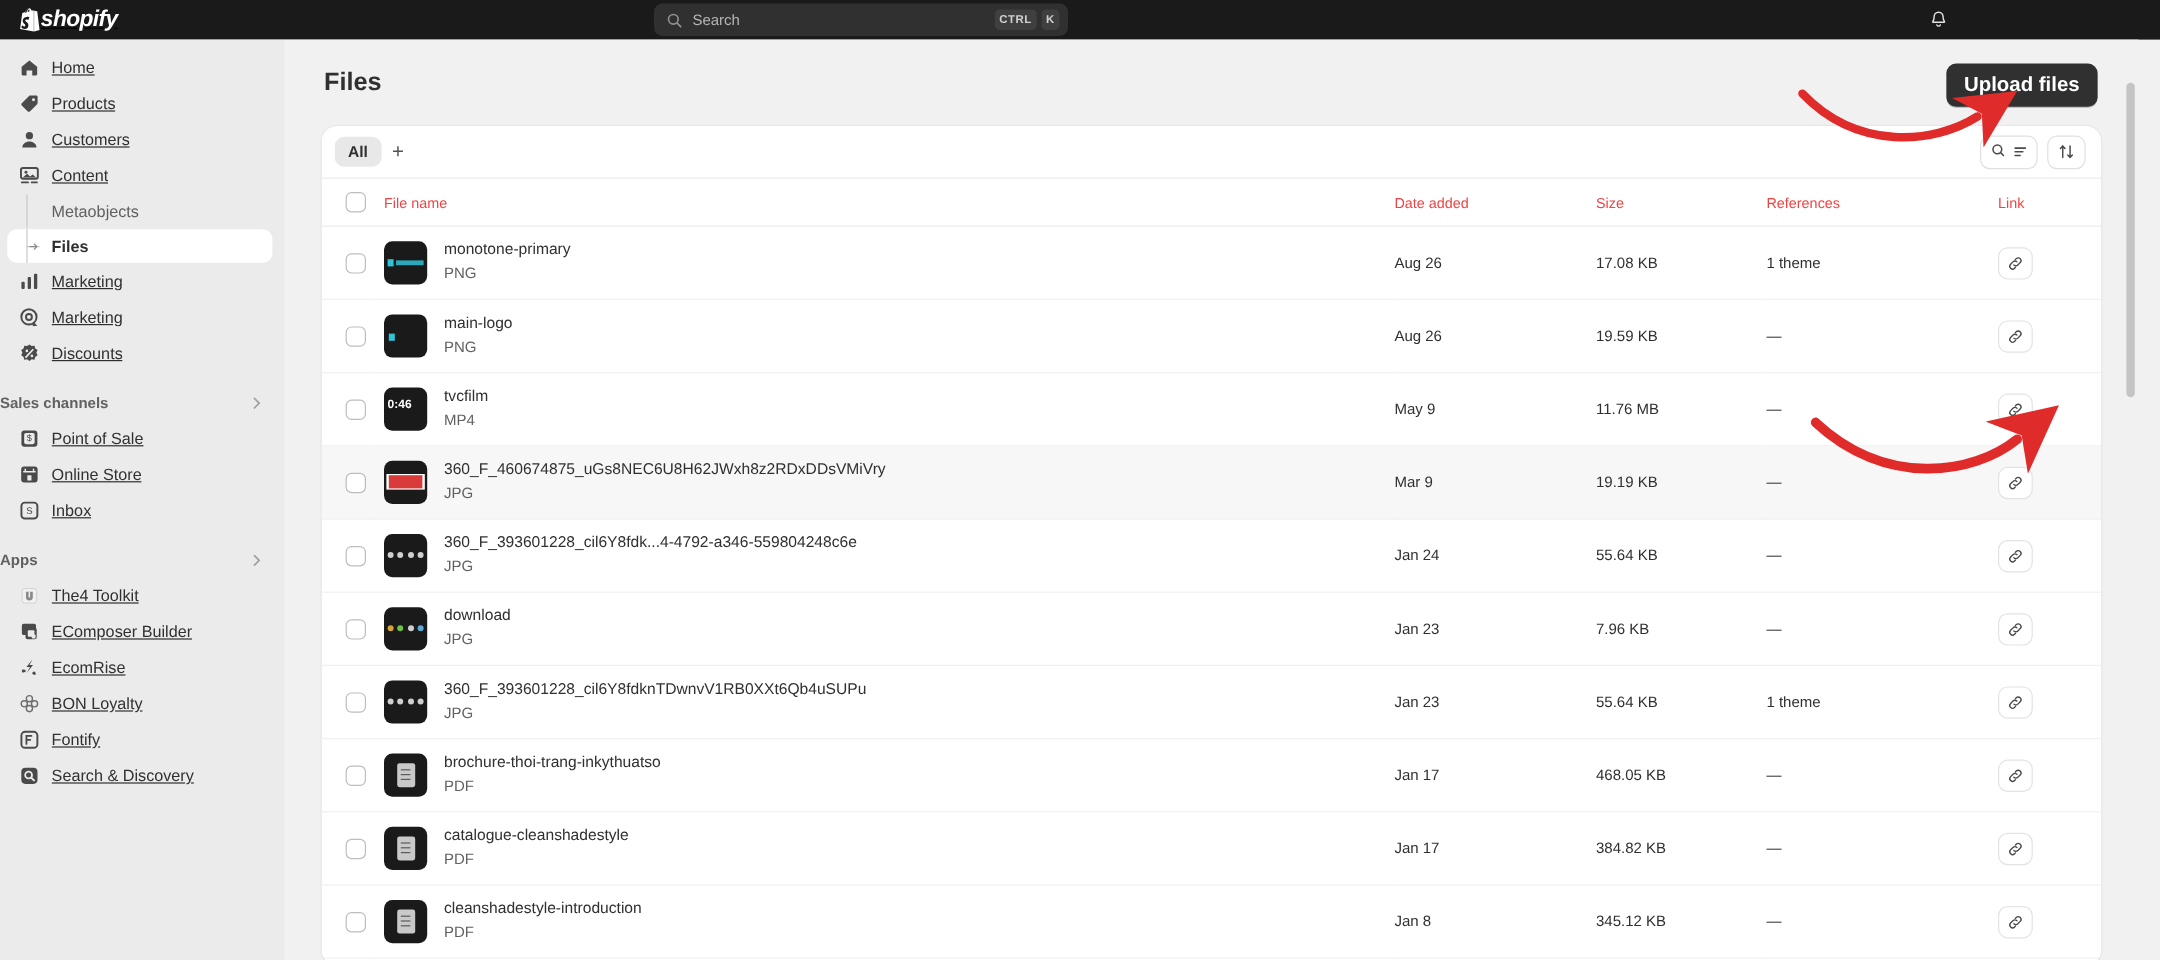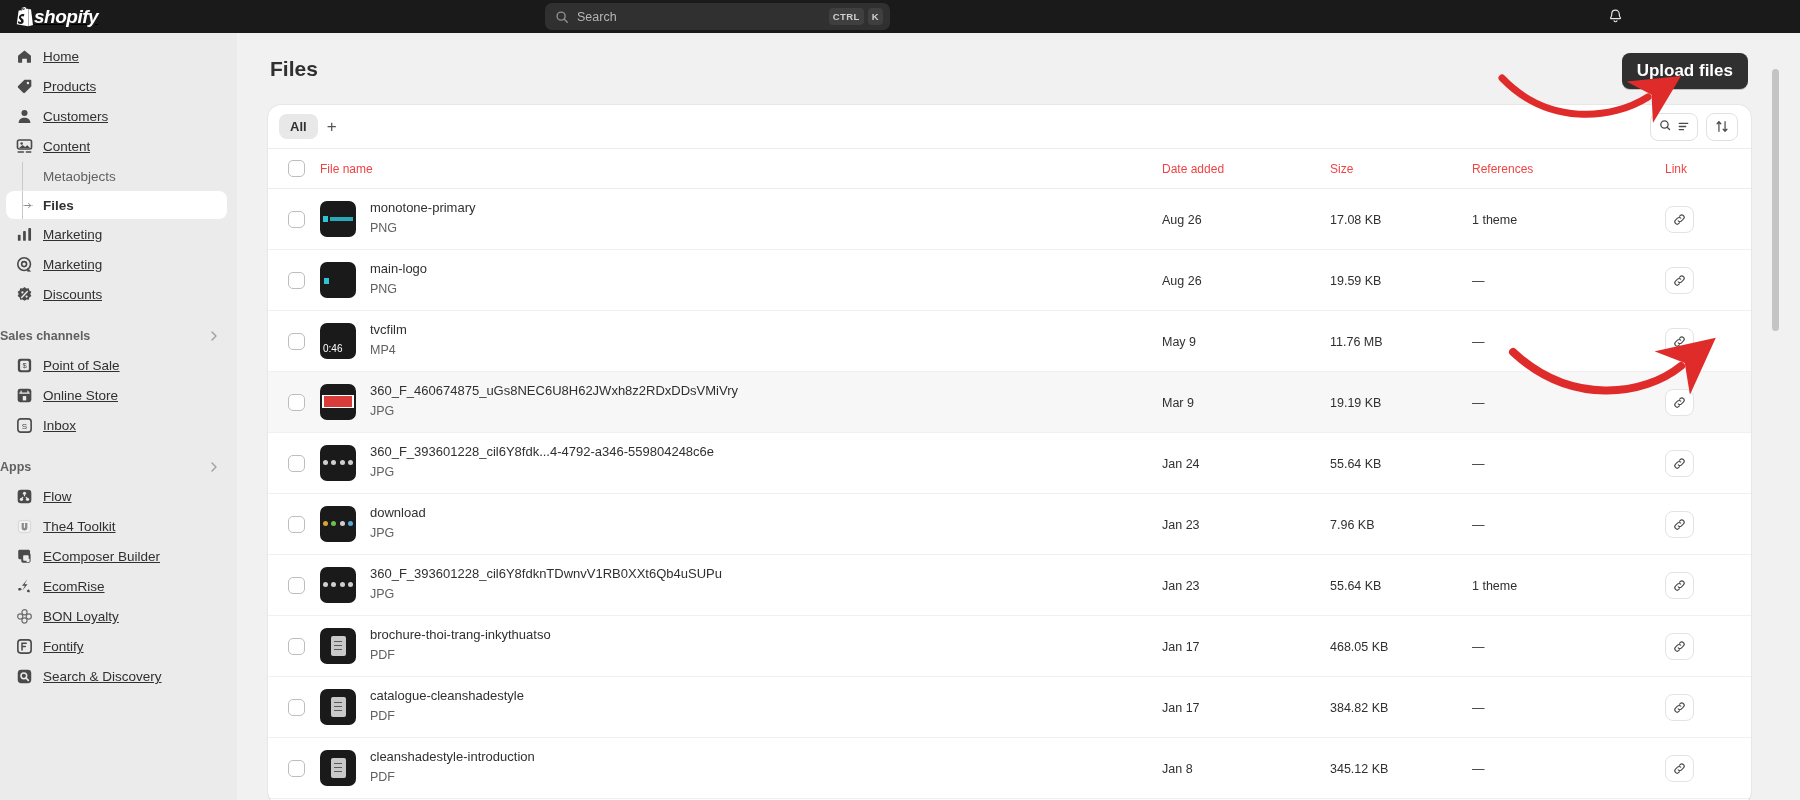--- a/index.html
+++ b/index.html
@@ -173,22 +173,22 @@
     width: 17px; height: 17px; border: 1px solid #bdbdbd;
     border-radius: 5px; background: #fff; display: block;
   }
   .namecell { display: flex; align-items: center; gap: 14px; }
   .thumb {
     width: 36px; height: 36px; border-radius: 7px;
     flex: 0 0 36px; position: relative; overflow: hidden;
     background: #1a1a1a;
   }
   .thumb .badge {
-    position: absolute; top: 20px; left: 3px;
-    color: #fff; font-size: 10px; font-weight: normal;
+    position: absolute; top: 9px; left: 3px;
+    color: #fff; font-size: 10px; font-weight: bold;
   }
   .thumb .ecomp {
     position:absolute; left:3px; top:15px; width: 30px; height: 7px;
     display:flex; align-items:center; gap:2px;
   }
   .thumb .ecomp i { display:block; width:5px; height:6px; background:#2ec4d6; }
   .thumb .ecomp u { display:block; height:4px; flex:1; background:#2ec4d6; opacity:.85;}
   .thumb .dots { position:absolute; left:0; top:14px; width:100%; height:8px;
                  display:flex; align-items:center; justify-content:space-evenly;}
   .thumb .dots b { display:block; width:5px;height:5px;border-radius:50%;background:#cfcfcf;}
@@ -365,30 +365,20 @@
     <span class="nav-label">Inbox</span>
   </div>
 
   <div class="sec-head">
     <span class="sec-label">Apps</span>
     <svg class="chev" viewBox="0 0 14 14">
       <path d="M5 3l4 4-4 4" fill="none" stroke="#6e6e6e" stroke-width="1.4" stroke-linecap="round" stroke-linejoin="round"></path>
     </svg>
   </div>
 
-  <div class="nav-item">
-    <svg class="nav-ico" viewBox="0 0 20 20">
-      <rect x="2.8" y="2.8" width="14.4" height="14.4" rx="3.4" fill="#4a4a4a"></rect>
-      <circle cx="10" cy="6.6" r="1.7" fill="#ebebeb"></circle>
-      <circle cx="6.8" cy="13" r="1.7" fill="#ebebeb"></circle>
-      <circle cx="13.2" cy="13" r="1.7" fill="#ebebeb"></circle>
-      <path d="M10 8.3v1.5M8.6 10.6 7.4 11.6M11.4 10.6l1.2 1" stroke="#ebebeb" stroke-width="1.2" fill="none"></path>
-    </svg>
-    <span class="nav-label">Flow</span>
-  </div>
 
   <div class="nav-item">
     <svg class="nav-ico" viewBox="0 0 20 20">
       <rect x="3.6" y="3.6" width="12.8" height="12.8" rx="2.4" fill="#f1f1f1" stroke="#d0d0d0" stroke-width=".8"></rect>
       <path d="M7 6.4h6v5.1c0 1.6-1.3 2.6-3 2.6s-3-1-3-2.6z" fill="#8a8a8a"></path>
       <rect x="9.3" y="6.4" width="1.3" height="5" fill="#f1f1f1"></rect>
     </svg>
     <span class="nav-label">The4 Toolkit</span>
   </div>
 

